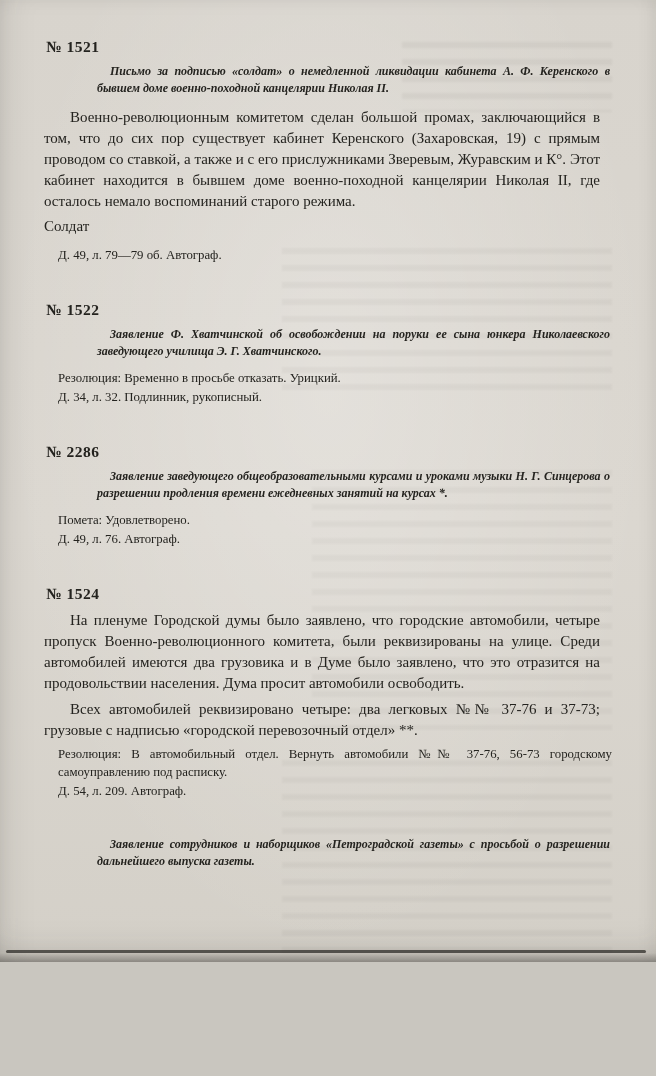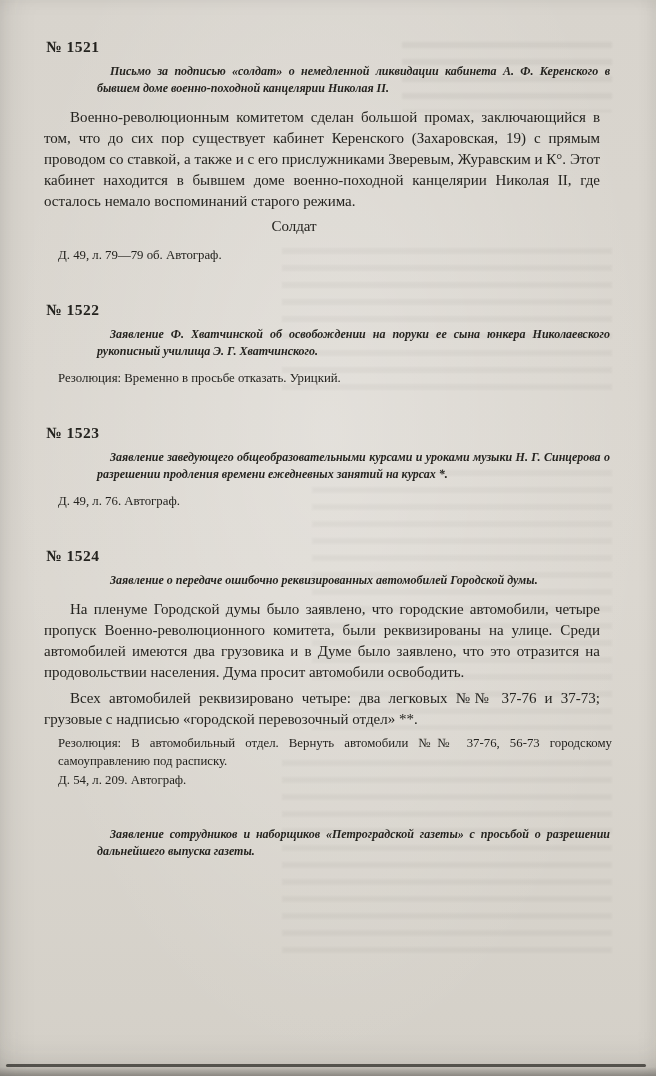--- a/index.html
+++ b/index.html
@@ -3,21 +3,21 @@
 <meta charset="utf-8">
 <style>
   html, body {
     margin: 0;
     padding: 0;
     background: #c9c6bf;
   }
   .page {
     position: relative;
     width: 656px;
-    height: 1076px;
+    height: 962px;
     margin: 0 auto;
     background: #dad6cf;
     background-image:
       radial-gradient(ellipse at 50% 40%, rgba(255,255,255,0.25), rgba(0,0,0,0) 70%),
       linear-gradient(180deg, #d8d4cd 0%, #dbd7d0 55%, #d4d0c8 100%);
     box-shadow:
       inset 0 -26px 38px -28px rgba(40,38,34,0.35),
       inset 26px 0 44px -38px rgba(40,38,34,0.25),
       inset -14px 0 34px -30px rgba(40,38,34,0.18),
       inset 0 14px 30px -26px rgba(40,38,34,0.12);
@@ -45,21 +45,21 @@
   }
   .body-par {
     font-size: 15px;
     line-height: 1.4;
     text-align: justify;
     text-indent: 26px;
     margin: 0 12px 5px 0;
   }
   .signature {
     font-size: 15px;
-    text-align: center;
+    text-align: left;
     padding-right: 68px;
     margin: 6px 0 12px 0;
   }
   .note {
     font-size: 12.8px;
     line-height: 1.4;
     text-align: justify;
     margin: 0 0 1px 14px;
   }
   .note-label { }
@@ -108,33 +108,34 @@
   <section class="entry">
     <div class="entry-number">№ 1521</div>
     <div class="entry-heading">Письмо за подписью «солдат» о немедленной ликвидации кабинета А. Ф. Керенского в бывшем доме военно-походной канцелярии Николая II.</div>
     <p class="body-par">Военно-революционным комитетом сделан большой промах, заключающийся в том, что до сих пор существует кабинет Керенского (Захаровская, 19) с прямым проводом со ставкой, а также и с его прислужниками Зверевым, Журавским и К°. Этот кабинет находится в бывшем доме военно-походной канцелярии Николая II, где осталось немало воспоминаний старого режима.</p>
     <div class="signature">Солдат</div>
     <div class="note"><span class="note-label"></span><span>Д. 49, л. 79—79 об. Автограф.</span></div>
   </section>
 
   <section class="entry">
     <div class="entry-number">№ 1522</div>
-    <div class="entry-heading">Заявление Ф. Хватчинской об освобождении на поруки ее сына юнкера Николаевского рукописный училища Э. Г. Хватчинского.</div>
+    <div class="entry-heading">Заявление Ф. Хватчинской об освобождении на поруки ее сына юнкера Николаевского заведующего училища Э. Г. Хватчинского.</div>
     <div class="note note-gap"><span class="note-label">Резолюция:</span><span> Временно в просьбе отказать. Урицкий.</span></div>
+    <div class="note"><span class="note-label"></span><span>Д. 34, л. 32. Подлинник, рукописный.</span></div>
   </section>
 
   <section class="entry">
-    <div class="entry-number">№ 1523</div>
+    <div class="entry-number">№ 2286</div>
     <div class="entry-heading">Заявление заведующего общеобразовательными курсами и уроками музыки Н. Г. Синцерова о разрешении продления времени ежедневных занятий на курсах *.</div>
+    <div class="note note-gap"><span class="note-label">Помета:</span><span> Удовлетворено.</span></div>
     <div class="note"><span class="note-label"></span><span>Д. 49, л. 76. Автограф.</span></div>
   </section>
 
   <section class="entry">
     <div class="entry-number">№ 1524</div>
-    <div class="entry-heading">Заявление о передаче ошибочно реквизированных автомобилей Городской думы.</div>
     <p class="body-par">На пленуме Городской думы было заявлено, что городские автомобили, четыре пропуск Военно-революционного комитета, были реквизированы на улице. Среди автомобилей имеются два грузовика и в Думе было заявлено, что это отразится на продовольствии населения. Дума просит автомобили освободить.</p>
     <p class="body-par">Всех автомобилей реквизировано четыре: два легковых №№ 37-76 и 37-73; грузовые с надписью «городской перевозочный отдел» **.</p>
     <div class="note note-gap"><span class="note-label">Резолюция:</span><span> В автомобильный отдел. Вернуть автомобили №№ 37-76, 56-73 городскому самоуправлению под расписку.</span></div>
     <div class="note"><span class="note-label"></span><span>Д. 54, л. 209. Автограф.</span></div>
   </section>
 
   <section class="entry">
     <div class="entry-heading">Заявление сотрудников и наборщиков «Петроградской газеты» с просьбой о разрешении дальнейшего выпуска газеты.</div>
   </section>
 

